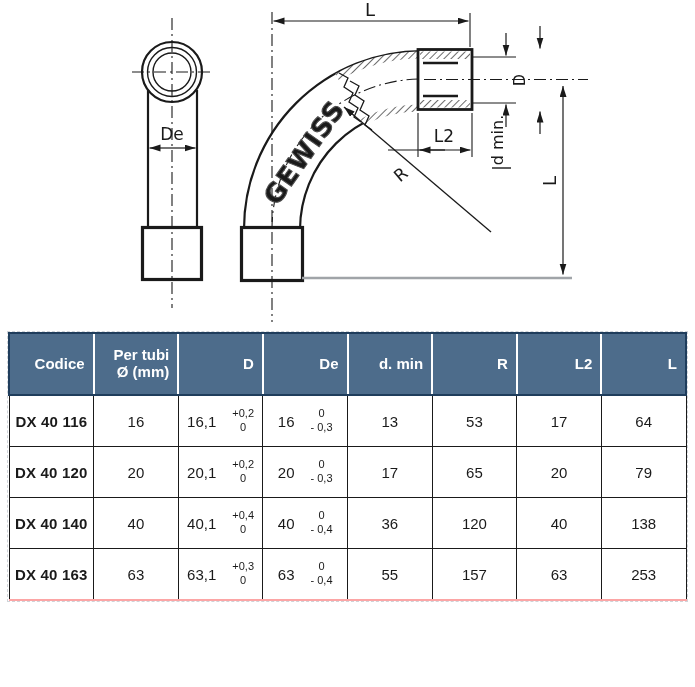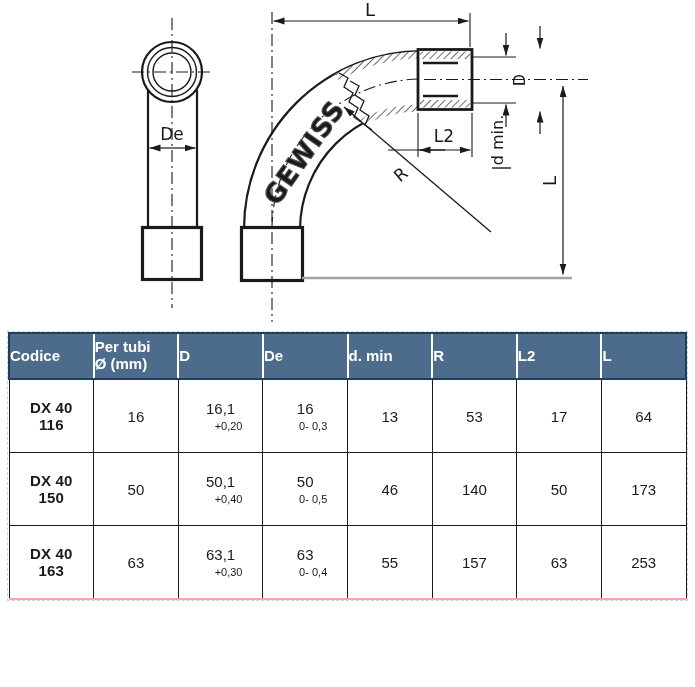--- a/index.html
+++ b/index.html
@@ -5,34 +5,34 @@
   html,body{margin:0;padding:0;background:#ffffff;}
   body{width:695px;height:687px;font-family:"Liberation Sans",sans-serif;-webkit-font-smoothing:antialiased;}
   .page{position:relative;width:695px;height:687px;overflow:hidden;}
   svg{display:block;}
   svg text{font-family:"DejaVu Sans","Liberation Sans",sans-serif;fill:#1a1a1a;}
 
   .table-wrap{margin:0 7px;border:1px dashed #cfd3d8;background:#fff;}
   table.dims{width:679px;border-collapse:collapse;table-layout:fixed;}
   thead th{
     background:#4d6c8b;color:#ffffff;font-weight:bold;font-size:15px;line-height:1.12;
-    height:44px;padding:0;text-align:left;vertical-align:middle;
+    height:44px;padding:8px;text-align:right;vertical-align:middle;
     border-top:2px solid #1f3d5c;border-bottom:2px solid #1f3d5c;border-left:2px solid #ffffff;
   }
   thead th:first-child{border-left:2px solid #1f3d5c;}
   thead th:last-child{border-right:2px solid #1f3d5c;}
   thead th .h2{display:block;}
   tbody td{
-    border:1px solid #1a1a1a;height:42px;padding:15px;
+    border:1px solid #1a1a1a;height:42px;padding:4px;
     text-align:center;vertical-align:middle;font-size:15px;color:#1a1a1a;background:#fff;
   }
   tbody tr:last-child td{border-bottom:2px solid #fca5a5;}
   tbody td.codice{font-weight:bold;letter-spacing:0.2px;}
   .val{display:inline-block;vertical-align:middle;}
-  .tol{display:inline-flex;flex-direction:row;align-items:center;justify-content:center;
+  .tol{display:inline-flex;flex-direction:column;align-items:center;justify-content:center;
        font-size:11px;line-height:1.25;margin-left:16px;vertical-align:middle;text-align:center;}
 </style>
 </head>
 <body>
 
 <div class="page">
 
   <svg width="695" height="331" viewBox="0 0 695 331">
     <defs>
       <marker id="arr" markerWidth="12" markerHeight="8" refX="11" refY="3.5" orient="auto" markerUnits="userSpaceOnUse">
@@ -147,34 +147,50 @@
           <td><span class="val">16</span><span class="tol">
                 <span>0</span>
                 <span>- 0,3</span>
               </span></td>
           <td>13</td>
           <td>53</td>
           <td>17</td>
           <td>64</td>
         </tr>
         <tr>
-          <td class="codice">DX 40 150</td>
-          <td>50</td>
-          <td><span class="val">50,1</span><span class="tol">
+          <td class="codice">DX 40 120</td>
+          <td>20</td>
+          <td><span class="val">20,1</span><span class="tol">
+                <span>+0,2</span>
+                <span>0</span>
+              </span></td>
+          <td><span class="val">20</span><span class="tol">
+                <span>0</span>
+                <span>- 0,3</span>
+              </span></td>
+          <td>17</td>
+          <td>65</td>
+          <td>20</td>
+          <td>79</td>
+        </tr>
+        <tr>
+          <td class="codice">DX 40 140</td>
+          <td>40</td>
+          <td><span class="val">40,1</span><span class="tol">
                 <span>+0,4</span>
                 <span>0</span>
               </span></td>
-          <td><span class="val">50</span><span class="tol">
-                <span>0</span>
-                <span>- 0,5</span>
-              </span></td>
-          <td>46</td>
-          <td>140</td>
-          <td>50</td>
-          <td>173</td>
+          <td><span class="val">40</span><span class="tol">
+                <span>0</span>
+                <span>- 0,4</span>
+              </span></td>
+          <td>36</td>
+          <td>120</td>
+          <td>40</td>
+          <td>138</td>
         </tr>
         <tr>
           <td class="codice">DX 40 163</td>
           <td>63</td>
           <td><span class="val">63,1</span><span class="tol">
                 <span>+0,3</span>
                 <span>0</span>
               </span></td>
           <td><span class="val">63</span><span class="tol">
                 <span>0</span>

